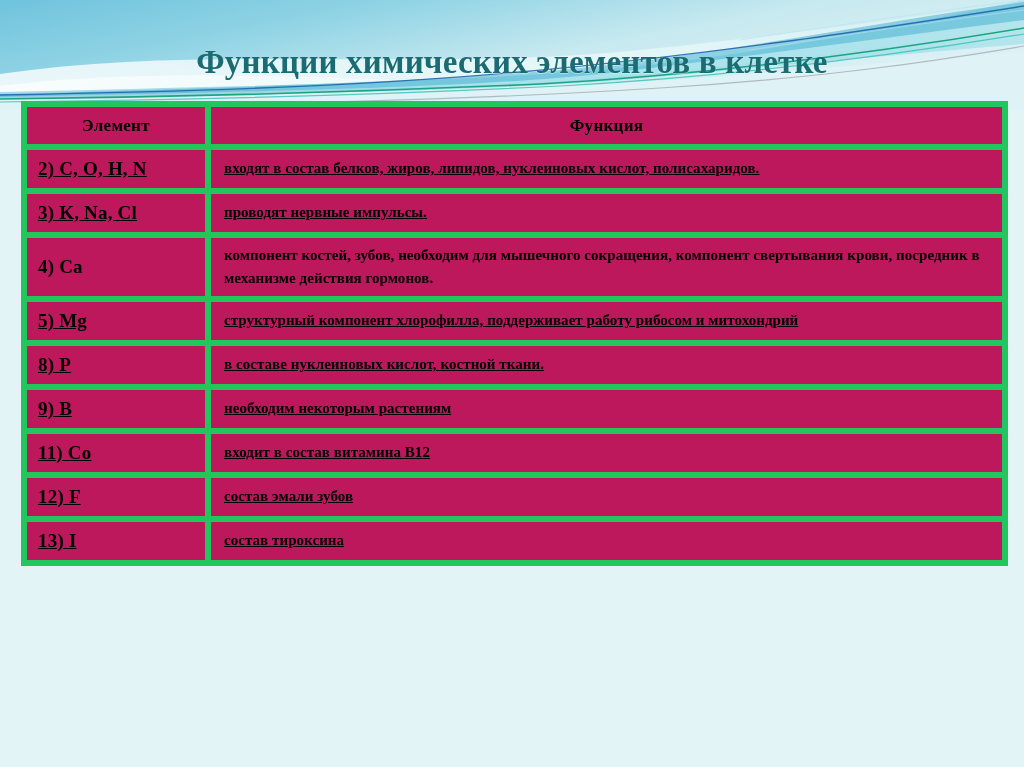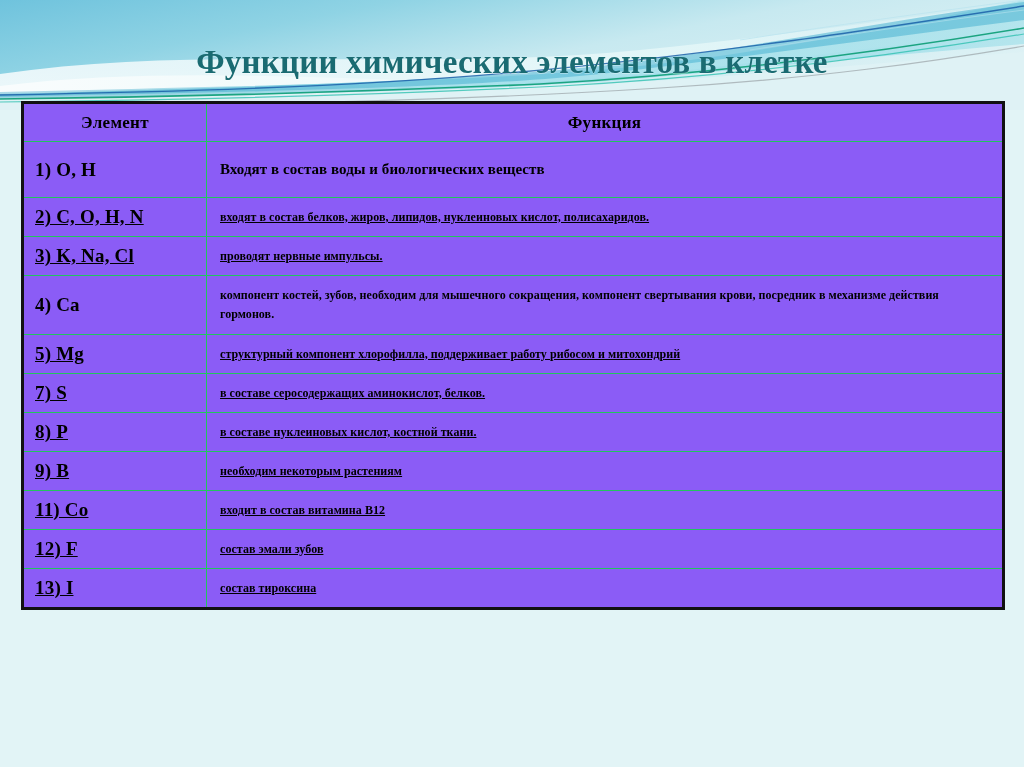--- a/index.html
+++ b/index.html
@@ -61,22 +61,22 @@
     table-layout: fixed;
     background: #dff1f4;
     border: 3px solid #111111;
     font-family: "Liberation Serif", "DejaVu Serif", serif;
   }
   #element-table col.col-element { width: 184px; }
   #element-table col.col-function { width: 797px; }
 
   #element-table td,
   #element-table th {
-    border: 1px solid #22c55e;
-    background: #8b5cf6;
+    border: 6px solid #22c55e;
+    background: #be185d;
     vertical-align: middle;
     padding: 0 0 0 10px;
     color: #000000;
     font-weight: bold;
     margin-left: 16px;
   }
 
   
   .hdr-cell {
     text-align: center;
@@ -89,21 +89,21 @@
   
   .el-cell {
     font-size: 19px;
     letter-spacing: 0.2px;
     white-space: nowrap;
     padding-left: 11px !important;
   }
 
   
   .fn-cell {
-    font-size: 12px;
+    font-size: 15px;
     line-height: 1.55;
     letter-spacing: 0.05px;
     padding-left: 13px !important;
     padding-right: 8px !important;
   }
   .fn-cell.big {
     font-size: 15px;
   }
 
   
@@ -169,45 +169,37 @@
       <col class="col-function">
     </colgroup>
     <thead>
       <tr>
         <th class="hdr-cell">Элемент</th>
         <th class="hdr-cell">Функция</th>
       </tr>
     </thead>
     <tbody id="table-body">
 
-    <tr class="r-tall">
-          <td class="el-cell">1) O, H</td>
-          <td class="fn-cell big">Входят в состав воды и биологических веществ</td>
-        </tr>
         <tr class="r-normal">
           <td class="el-cell">2) C, O, H, N</td>
           <td class="fn-cell">входят в состав белков, жиров, липидов, нуклеиновых кислот, полисахаридов.</td>
         </tr>
         <tr class="r-normal">
           <td class="el-cell">3) K, Na, Cl</td>
           <td class="fn-cell">проводят нервные импульсы.</td>
         </tr>
         <tr class="r-xtall">
           <td class="el-cell">4) Ca</td>
           <td class="fn-cell">компонент костей, зубов, необходим для мышечного сокращения, компонент свертывания крови, посредник в механизме действия гормонов.</td>
         </tr>
         <tr class="r-normal">
           <td class="el-cell">5) Mg</td>
           <td class="fn-cell">структурный компонент  хлорофилла, поддерживает работу рибосом и митохондрий</td>
         </tr>
         <tr class="r-normal">
-          <td class="el-cell">7) S</td>
-          <td class="fn-cell">в составе серосодержащих аминокислот, белков.</td>
-        </tr>
-        <tr class="r-normal">
           <td class="el-cell">8) P</td>
           <td class="fn-cell">в составе нуклеиновых кислот, костной ткани.</td>
         </tr>
         <tr class="r-normal">
           <td class="el-cell">9) B</td>
           <td class="fn-cell">необходим некоторым растениям</td>
         </tr>
         <tr class="r-normal">
           <td class="el-cell">11) Co</td>
           <td class="fn-cell">входит в состав витамина В12</td>

